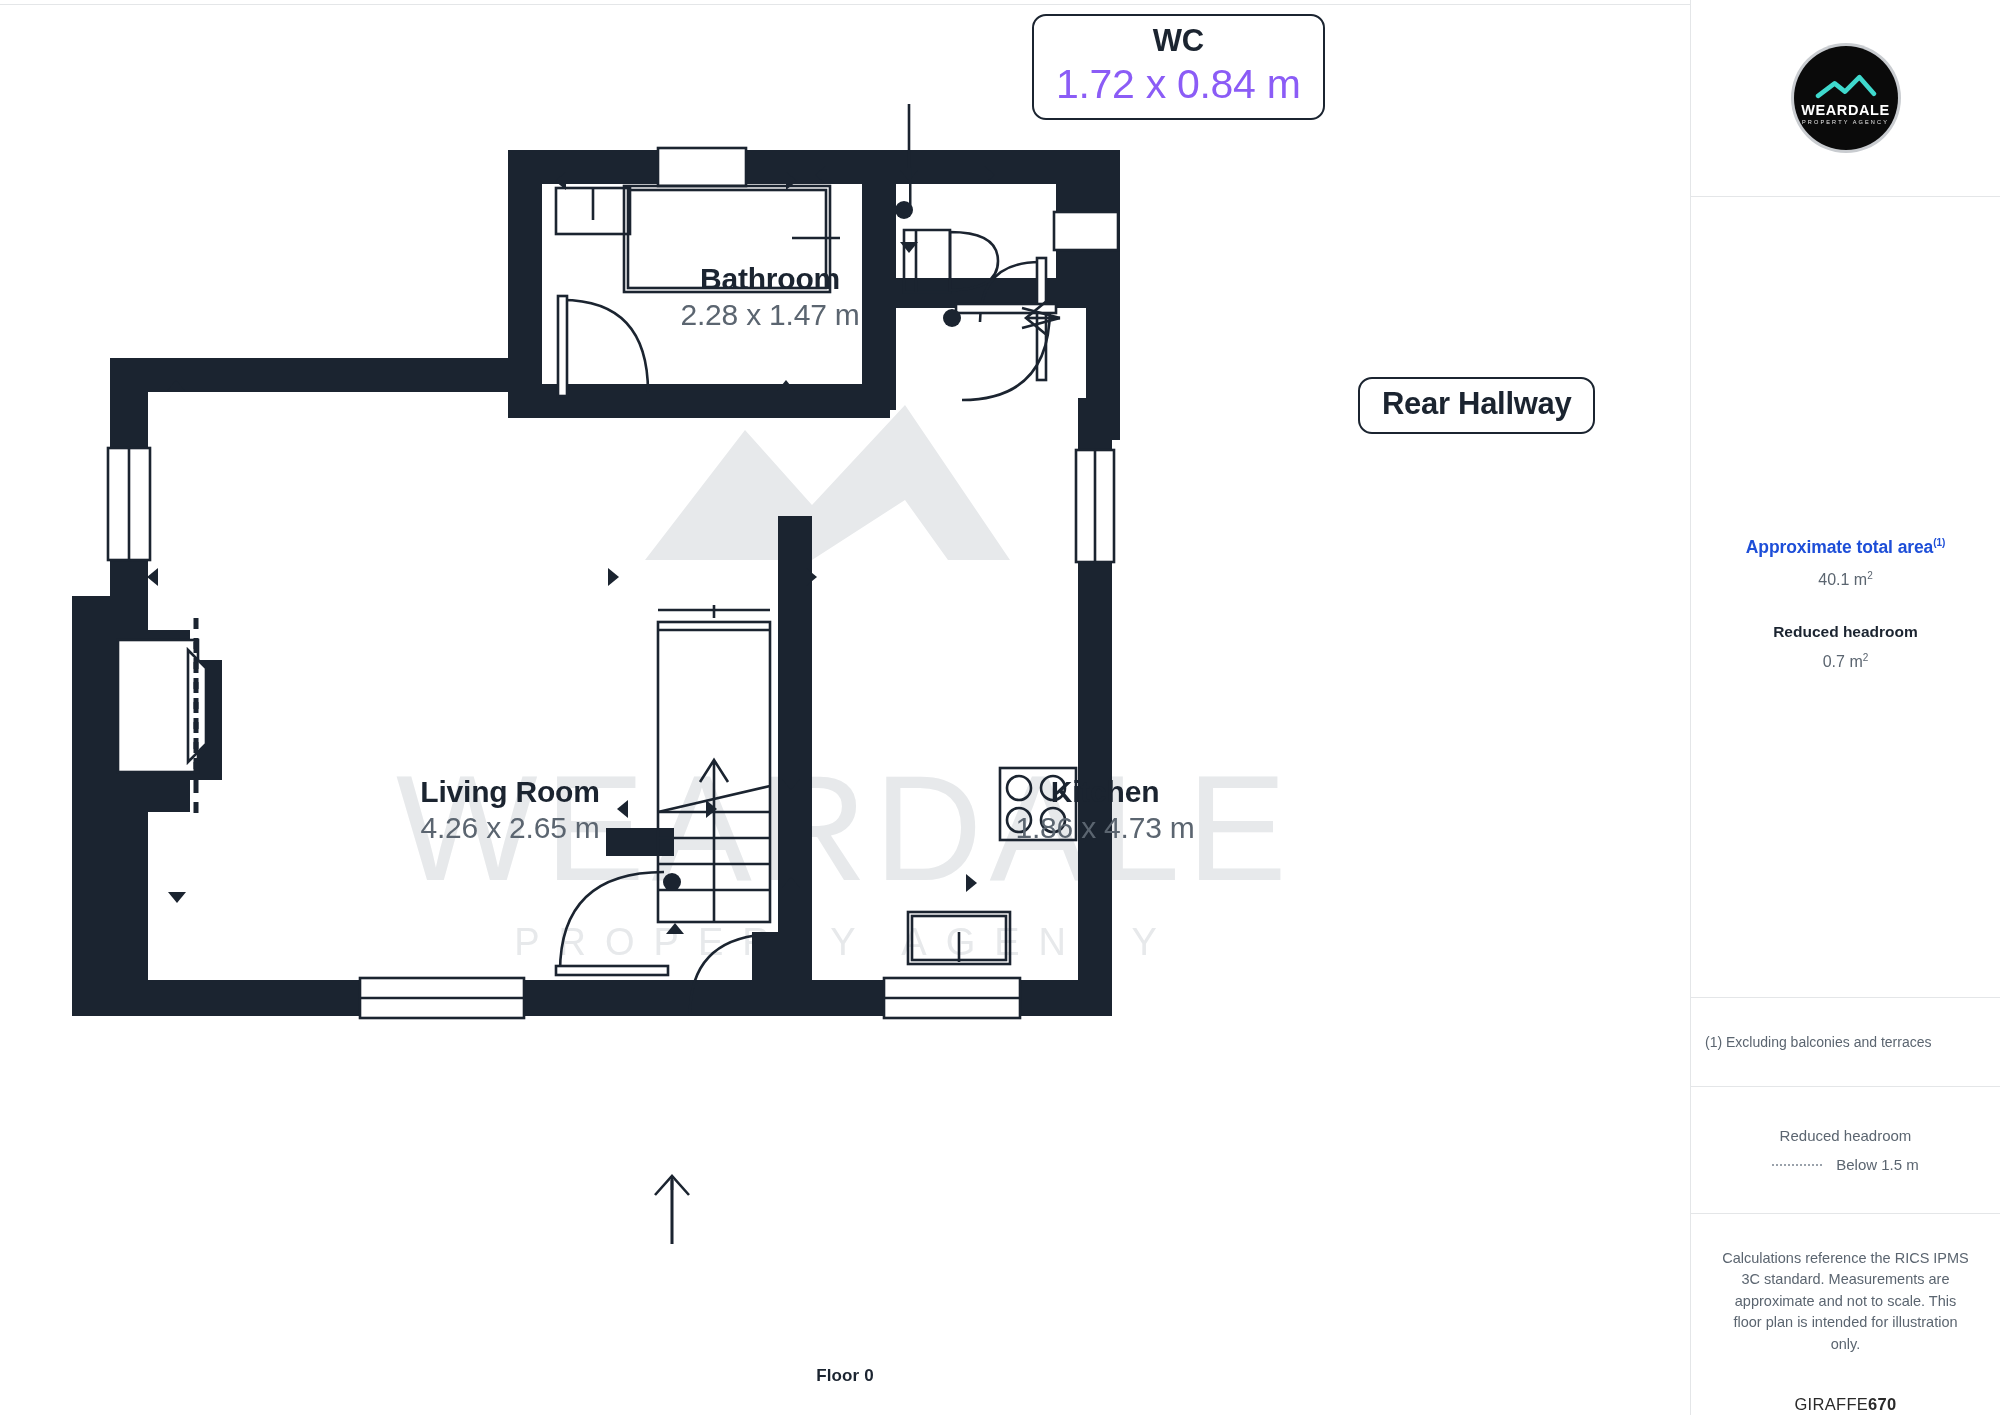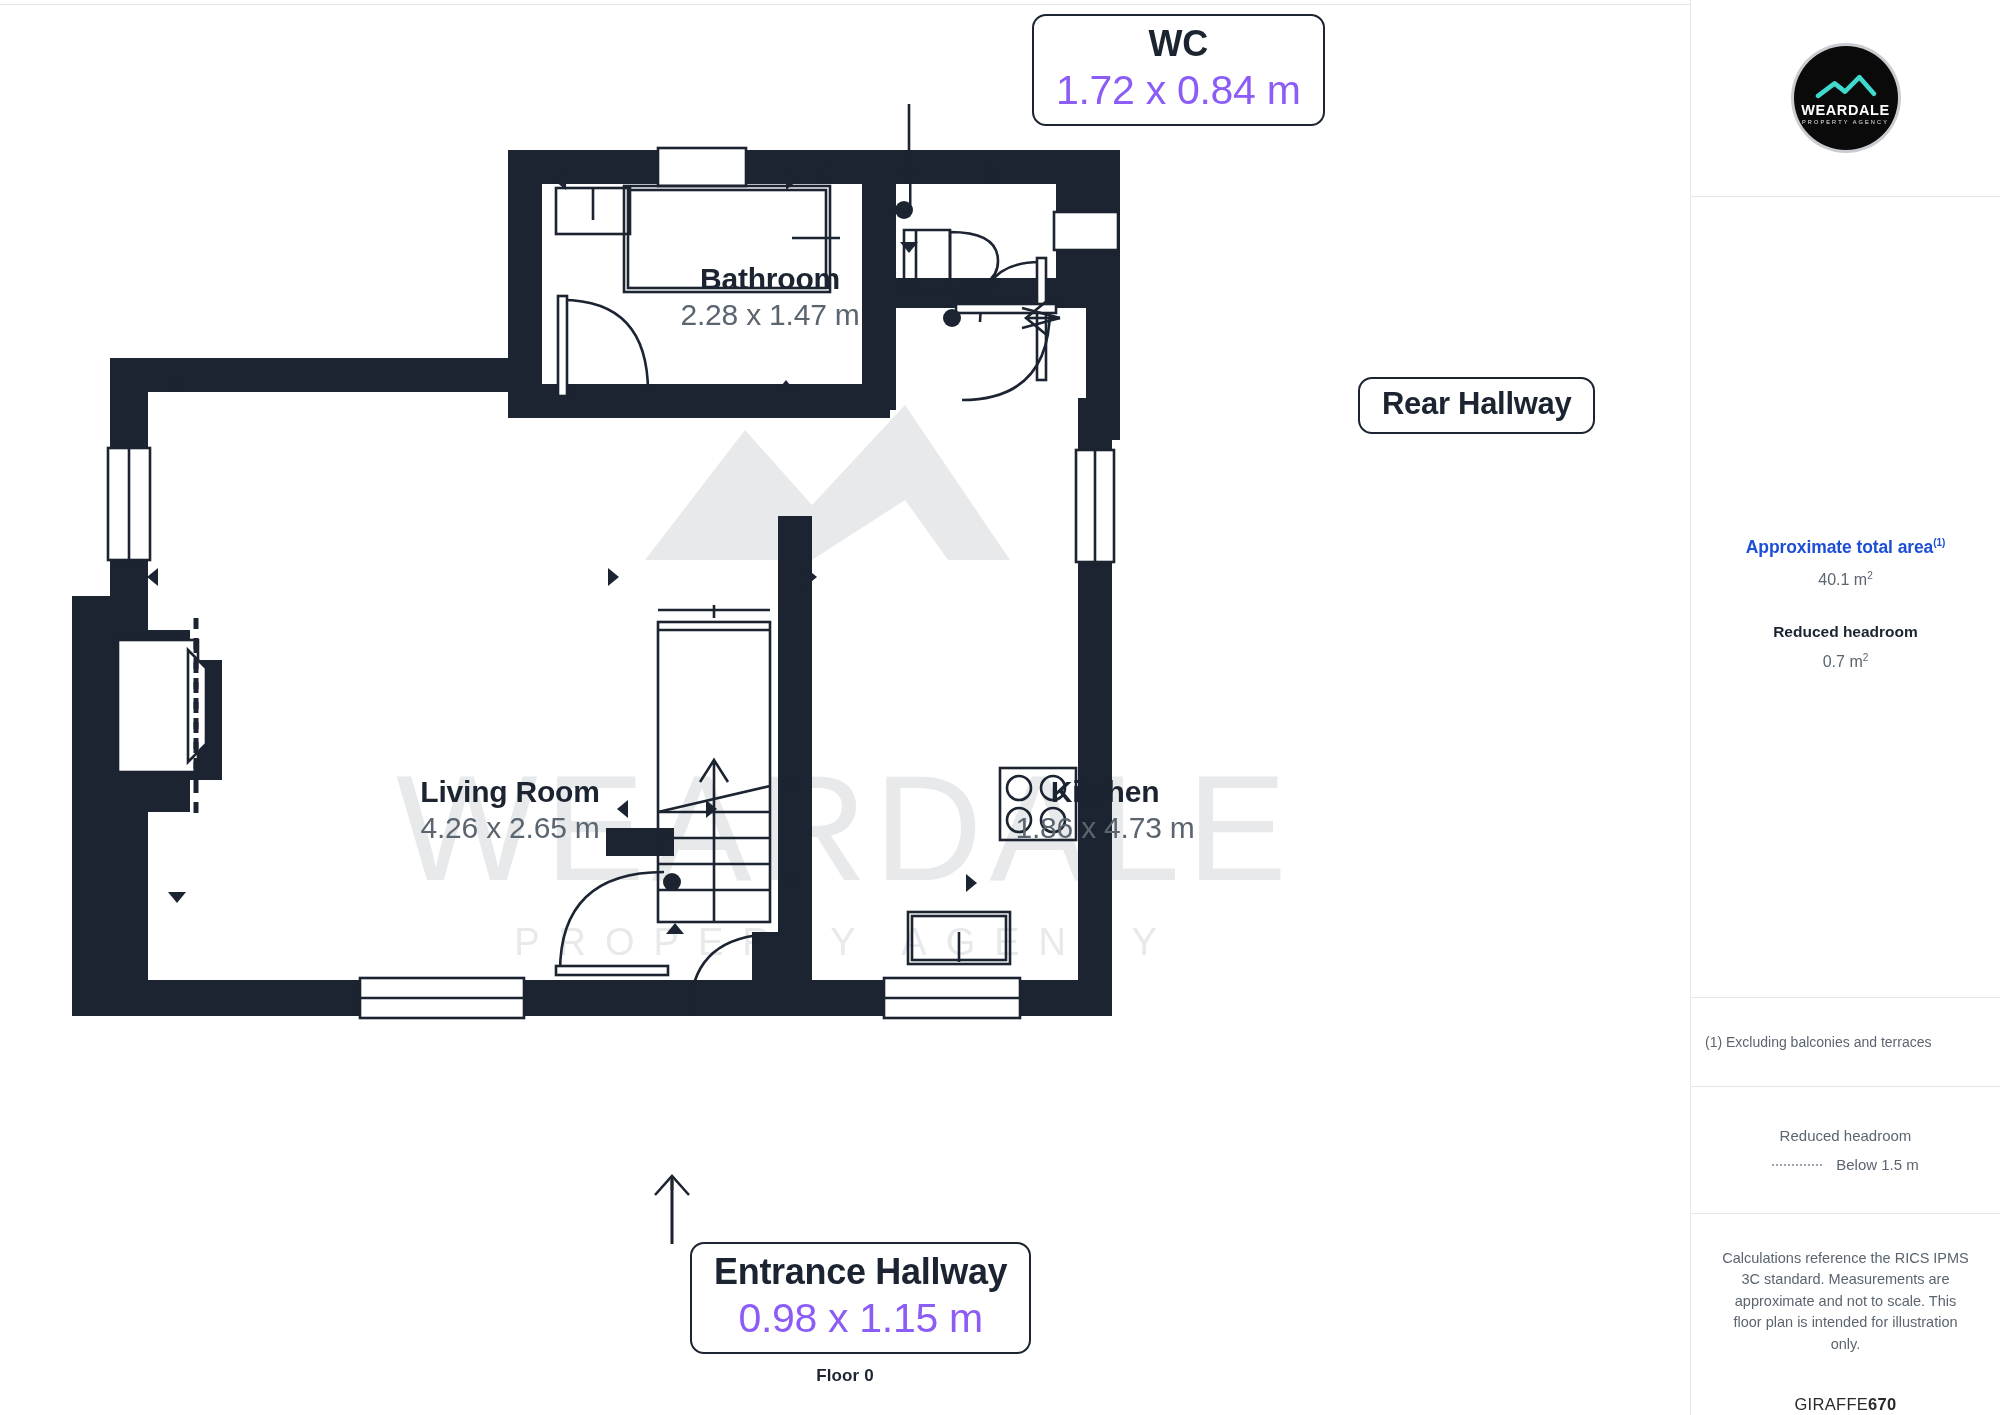--- a/index.html
+++ b/index.html
@@ -50,21 +50,21 @@
     position: absolute;
     background: #ffffff;
     border: 2.5px solid #1b2430;
     border-radius: 14px;
     padding: 8px 22px 11px 22px;
     text-align: center;
     white-space: nowrap;
     line-height: 1.1;
   }
   .callout .rl-name {
-    display: block; font-size: 36px; font-weight: 700; color: #1b2430;
+    display: block; font-size: 31px; font-weight: 700; color: #1b2430;
     letter-spacing: -0.3px;
   }
   .callout .rl-dim {
     display: block; font-size: 41px; font-weight: 400; color: #8b5cf6;
     letter-spacing: -0.3px; margin-top: 4px;
   }
   .callout.single .rl-name { font-size: 31px; }
 
   
   #floor-caption {
@@ -379,24 +379,20 @@
   <div class="room-label" style="left:340px; top:775px; width:340px;">
     <span class="rl-name">Living Room</span>
     <span class="rl-dim">4.26 x 2.65 m</span>
   </div>
 
   <div class="room-label" style="left:955px; top:775px; width:300px;">
     <span class="rl-name">Kitchen</span>
     <span class="rl-dim">1.86 x 4.73 m</span>
   </div>
 
-  <div class="callout" style="left:690px; top:1242px;">
-    <span class="rl-name">Entrance Hallway</span>
-    <span class="rl-dim">0.98 x 1.15 m</span>
-  </div>
 
   <div id="floor-caption">Floor 0</div>
 
   <aside id="sidebar">
 
     <div class="sb-logo-block">
       <div class="logo-circle">
         <svg class="logo-mark" viewBox="0 0 120 46">
           <path d="M6,40 L38,16 L58,32 L86,4 L114,36" fill="none" stroke="#3fd9cd" stroke-width="9" stroke-linecap="round" stroke-linejoin="round"></path>
         </svg>

